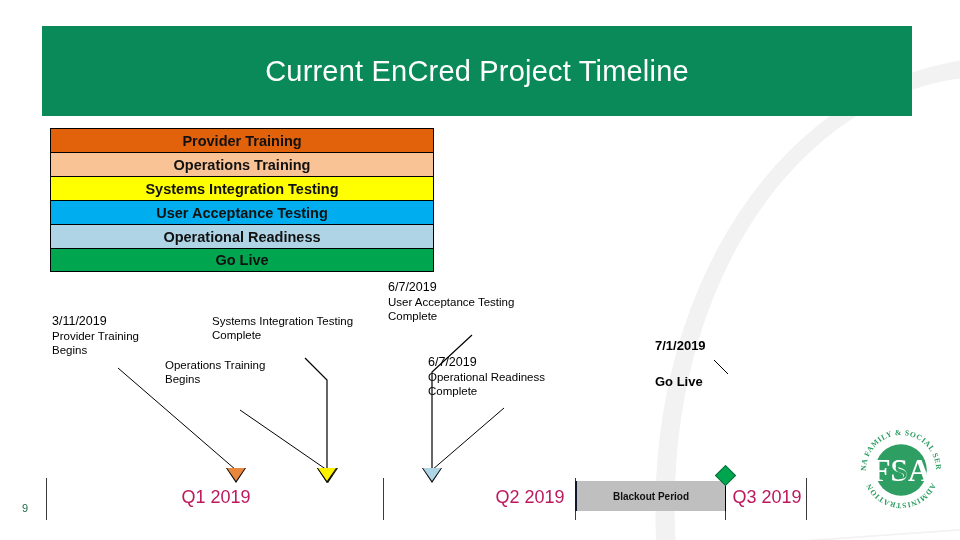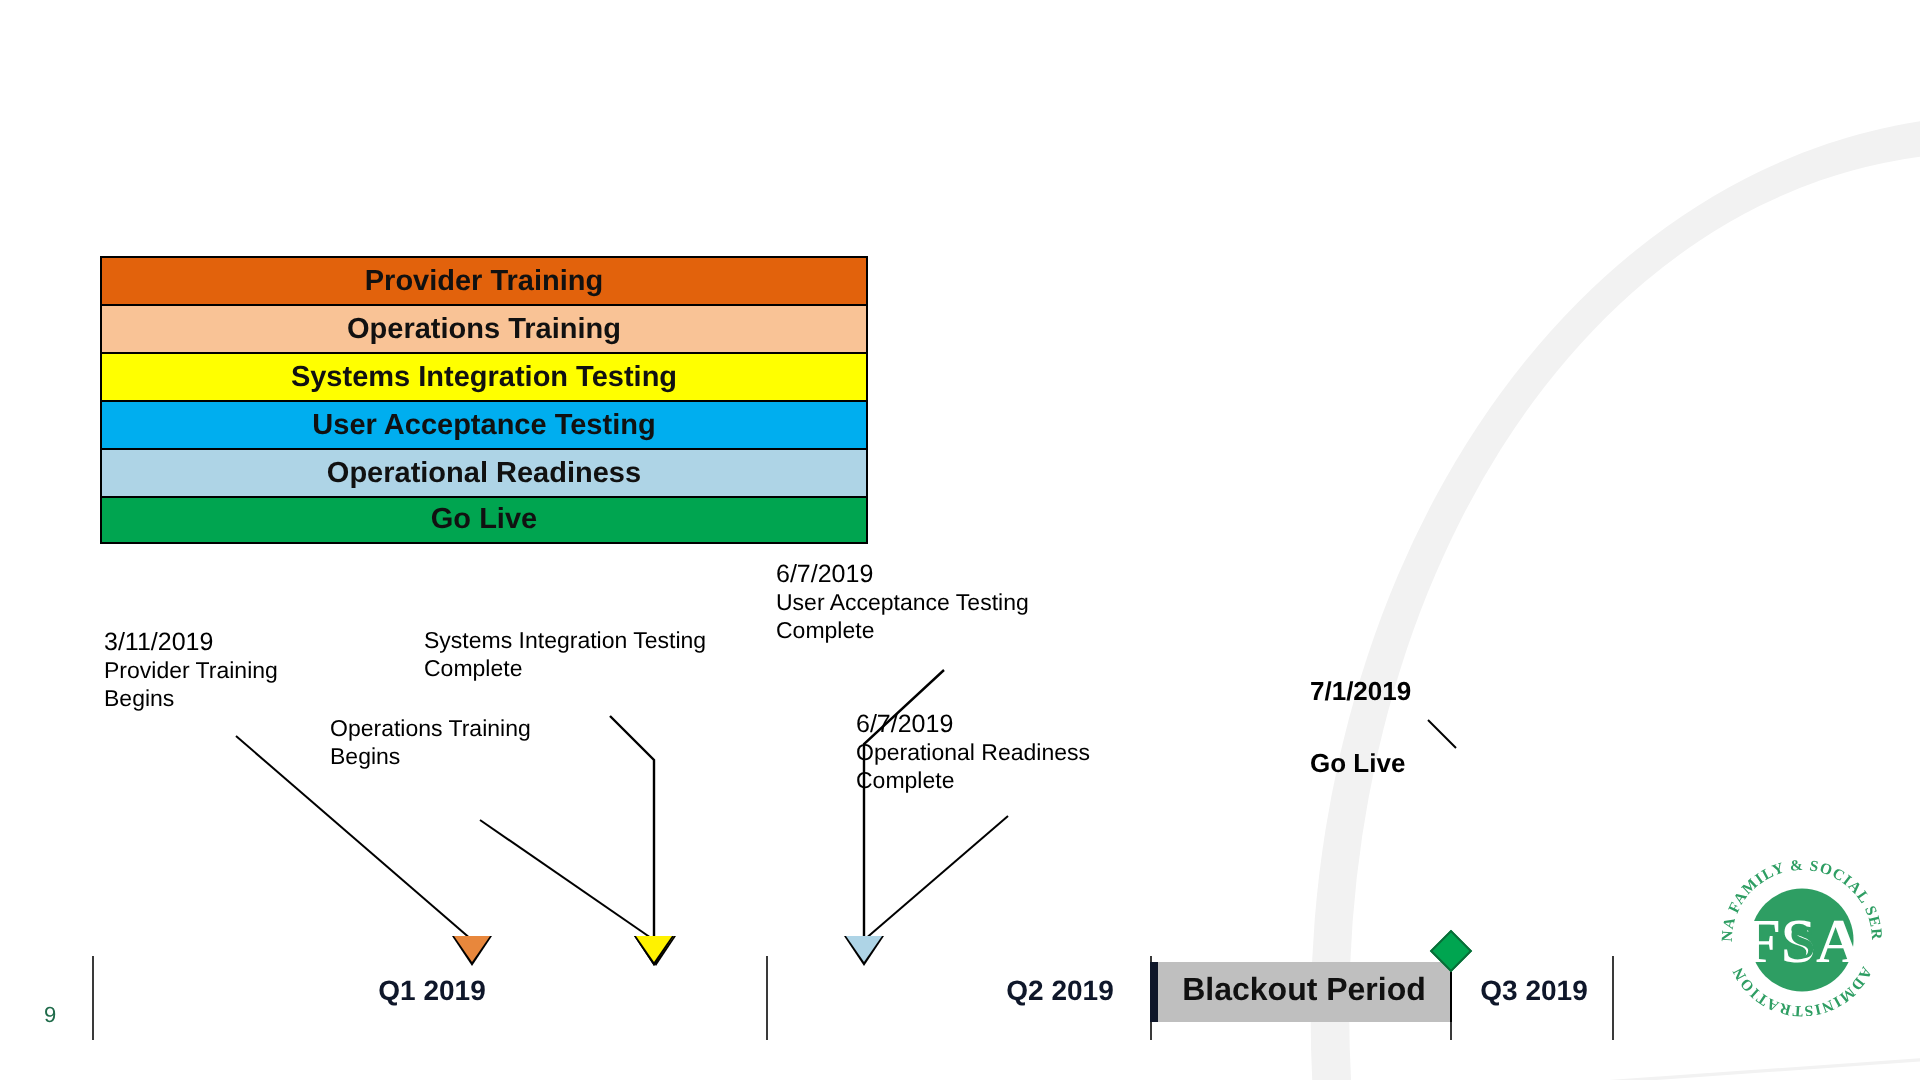--- a/index.html
+++ b/index.html
@@ -32,26 +32,26 @@
   .anno .d{font-size:12.5px;}
   .anno .t{font-size:11.5px;}
   .anno.bold .d,.anno.bold .t{font-weight:bold;font-size:13px;margin-top:20px;}
 
   
   .wires{position:absolute;left:0;top:0;width:960px;height:540px;pointer-events:none;}
 
   
   .axis{position:absolute;left:0;top:0;width:960px;height:540px;pointer-events:none;}
   .tick{position:absolute;width:1px;background:#3a3a3a;top:478px;height:42px;}
-  .qlabel{position:absolute;top:487px;font-size:14px;font-weight:bold;color:#0f172a;
+  .qlabel{position:absolute;top:487px;font-size:18px;font-weight:normal;color:#be185d;
           text-align:center;}
   .blackout{position:absolute;left:575px;top:481px;width:151px;height:30px;
-            background:#bfbfbf;border-left:4px solid #0f172a;border-right:1px solid #000;
+            background:#bfbfbf;border-left:2px solid #0f172a;border-right:1px solid #000;
             display:flex;align-items:center;justify-content:center;
-            font-size:16px;font-weight:bold;color:#111;box-sizing:border-box;}
+            font-size:10px;font-weight:bold;color:#111;box-sizing:border-box;}
 
   
   .tri{position:absolute;width:0;height:0;border-left:10px solid transparent;
        border-right:10px solid transparent;}
   .diamond{position:absolute;width:13px;height:13px;background:#00a550;
            border:1px solid #0a6b38;transform:rotate(45deg);}
 
   
   .pageno{position:absolute;left:22px;top:502px;font-size:11px;color:#1f6b4a;}
   .pagebar{position:absolute;left:46px;top:478px;width:1px;height:42px;background:#3a3a3a;}
@@ -60,20 +60,23 @@
   .logo{position:absolute;left:855px;top:424px;width:92px;height:92px;}
 </style>
 </head>
 <body>
 
 <div class="slide">
 
   <div class="swoosh"></div>
   <div class="swoosh2"></div>
 
+  <div class="banner">
+    <div class="banner-title">Current EnCred Project Timeline</div>
+  </div>
 
   <div class="legend">
     <div class="legend-row" style="background:#E2620C">
         <span>Provider Training</span>
       </div>
     <div class="legend-row" style="background:#F9C396">
         <span>Operations Training</span>
       </div>
     <div class="legend-row" style="background:#FFFF00">
         <span>Systems Integration Testing</span>

